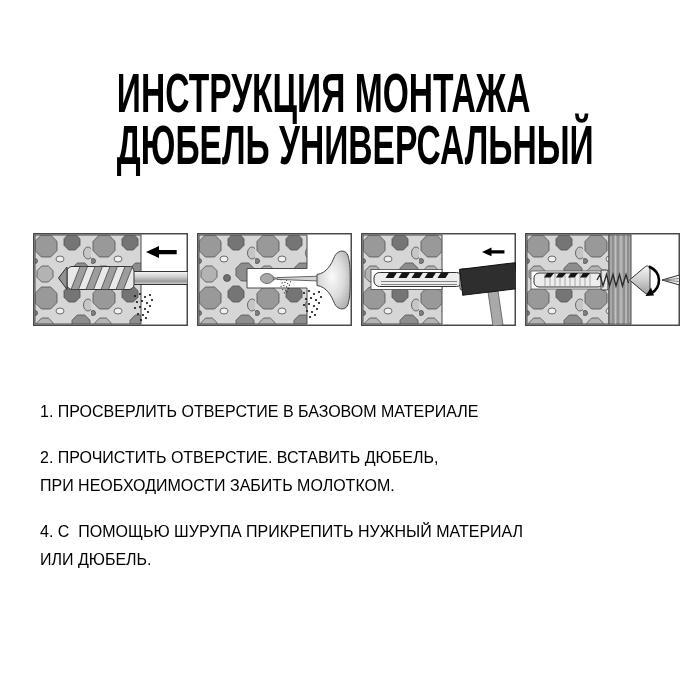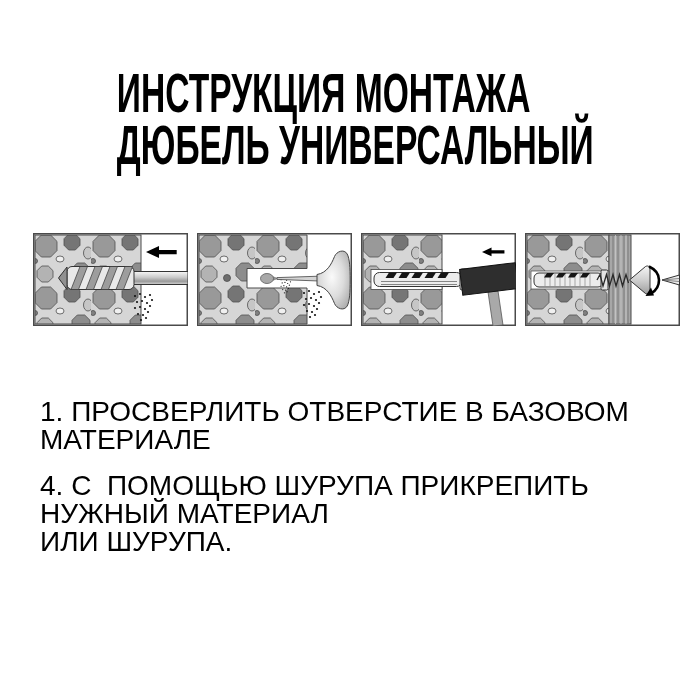--- a/index.html
+++ b/index.html
@@ -3,21 +3,21 @@
 <meta charset="utf-8">
 <style>
   html,body{margin:0;padding:0;background:#ffffff;}
   .page{position:relative;width:700px;height:700px;background:#ffffff;overflow:hidden;
         font-family:"Liberation Sans",sans-serif;color:#000;}
   .title{position:absolute;top:67px;left:0;width:584px;text-align:center;
          font-weight:700;font-size:56px;line-height:52px;letter-spacing:0;}
   .title-line{transform:scaleX(0.60);transform-origin:50% 50%;white-space:nowrap;}
   .panels{position:absolute;left:33px;top:233px;display:flex;gap:9px;}
   .panel{display:block;}
-  .steps{position:absolute;left:40px;top:398px;font-size:28px;line-height:28px;}
+  .steps{position:absolute;left:40px;top:398px;font-size:16px;line-height:28px;}
   .step{margin-bottom:18px;}
   .step-line{white-space:pre-wrap;}
 </style>
 </head>
 <body>
 
 <div class="page">
 
   <svg width="0" height="0" style="position:absolute" aria-hidden="true">
     <defs>
@@ -182,20 +182,22 @@
       </g>
     </svg>
 
   </div>
 
   <main class="steps">
     <div class="step">
       <div class="step-line">1. ПРОСВЕРЛИТЬ ОТВЕРСТИЕ В БАЗОВОМ МАТЕРИАЛЕ</div>
     </div>
     <div class="step">
+      <div class="step-line">2. ПРОЧИСТИТЬ ОТВЕРСТИЕ. ВСТАВИТЬ ДЮБЕЛЬ,</div>
+      <div class="step-line">ПРИ НЕОБХОДИМОСТИ ЗАБИТЬ МОЛОТКОМ.</div>
     </div>
     <div class="step">
       <div class="step-line">4. С  ПОМОЩЬЮ ШУРУПА ПРИКРЕПИТЬ НУЖНЫЙ МАТЕРИАЛ</div>
-      <div class="step-line">ИЛИ ШУРУПА.</div>
+      <div class="step-line">ИЛИ ДЮБЕЛЬ.</div>
     </div>
   </main>
 
 </div>
 
 </body></html>

